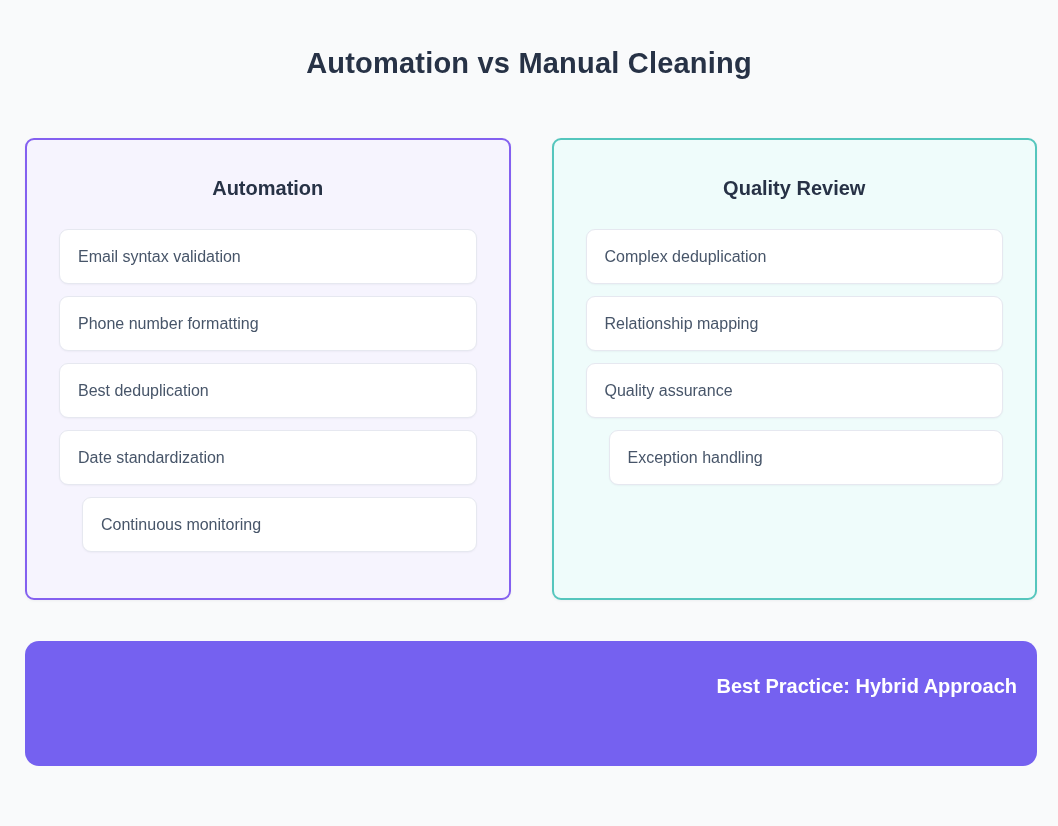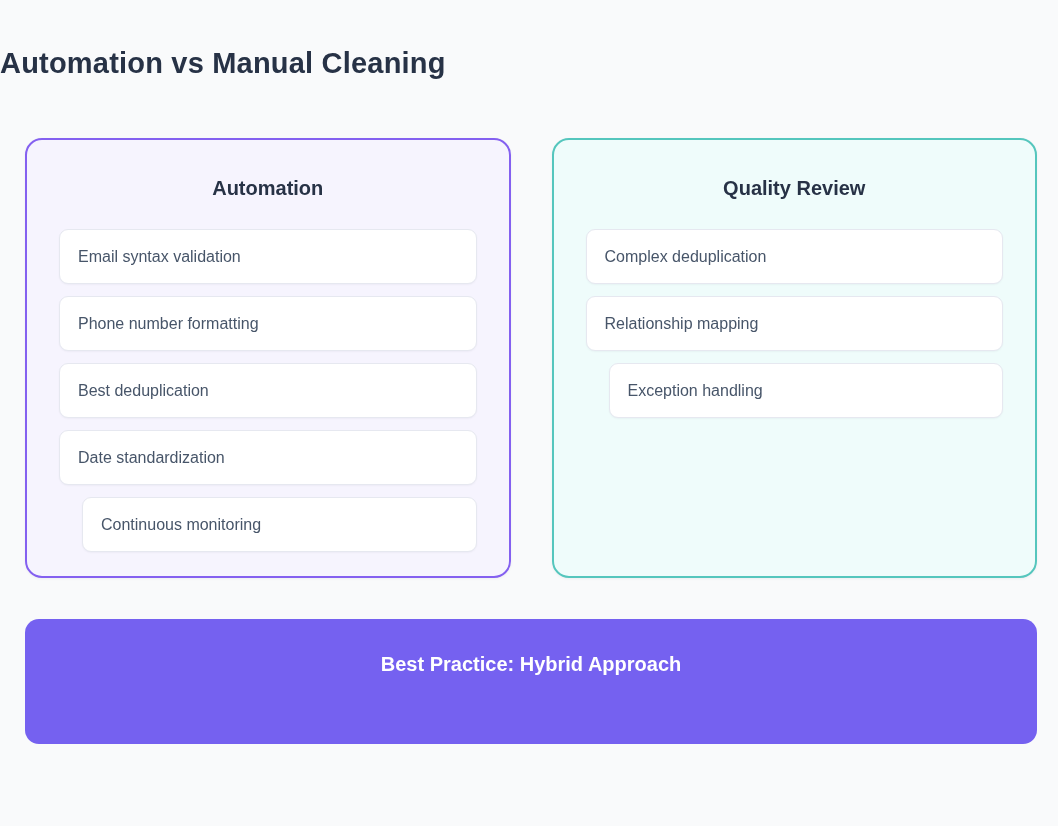--- a/index.html
+++ b/index.html
@@ -20,36 +20,37 @@
   body {
     width: 1058px;
     height: 826px;
     overflow: hidden;
     background: var(--page-bg);
     font-family: "Liberation Sans", "DejaVu Sans", sans-serif;
   }
   .page-title {
     margin: 0;
     padding-top: 46px;
+    text-align: center;
     font-size: 29px;
     line-height: 34px;
     font-weight: 700;
     color: var(--heading-text);
     letter-spacing: 0.2px;
   }
   .columns {
     display: flex;
     gap: 41px;
     margin: 58px 21px 0 25px;
   }
   .panel {
     flex: 1;
     border: 2px solid;
-    border-radius: 17px;
-    padding: 34px 32px 24px;
+    border-radius: 9px;
+    padding: 34px 32px 46px;
     box-shadow: 0 1px 3px rgba(15,23,42,0.05);
   }
   .panel-automation {
     border-color: var(--automation-border);
     background: var(--automation-bg);
   }
   .panel-manual {
     border-color: var(--manual-border);
     background: var(--manual-bg);
   }
@@ -74,21 +75,21 @@
     color: var(--item-text);
     box-shadow: 0 1px 2px rgba(15,23,42,0.04);
   }
   .item:last-child { margin-bottom: 0; margin-left: 23px; }
   .banner {
     margin: 41px 21px 0 25px;
     height: 125px;
     border-radius: 14px;
     background: var(--banner-bg);
     color: var(--banner-text);
-    text-align: center;
+    text-align: right;
     padding: 31px 20px 0;
   }
   .banner-title {
     margin: 0;
     font-size: 20px;
     line-height: 28px;
     font-weight: 700;
   }
   .banner-subtitle {
     margin: 9px 0 0;
@@ -110,20 +111,21 @@
     <div class="item">Phone number formatting</div>
     <div class="item">Best deduplication</div>
     <div class="item">Date standardization</div>
     <div class="item">Continuous monitoring</div>
   </section>
 
   <section class="panel panel-manual">
     <h2 class="panel-title">Quality Review</h2>
     <div class="item">Complex deduplication</div>
     <div class="item">Relationship mapping</div>
+    <div class="item">Quality assurance</div>
     <div class="item">Exception handling</div>
   </section>
 
 </div>
 
 <div class="banner">
   <p class="banner-title">Best Practice: Hybrid Approach</p>
 </div>
 
 </body></html>

